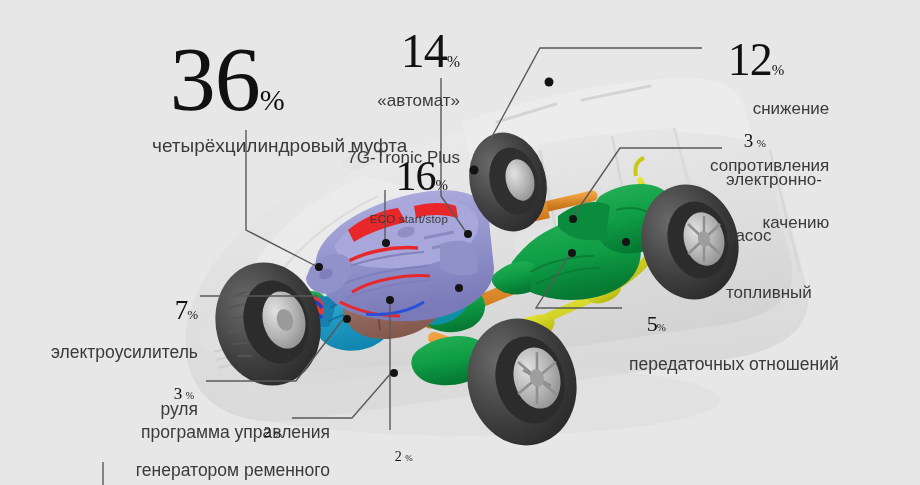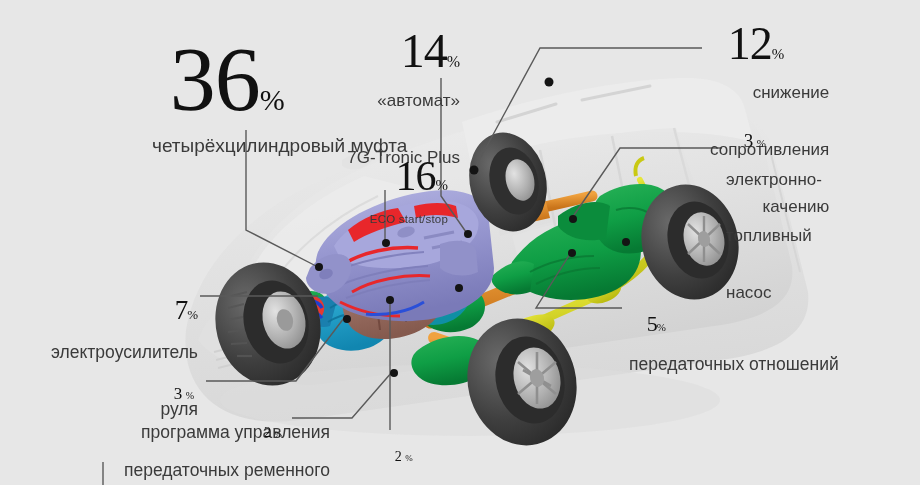--- a/index.html
+++ b/index.html
@@ -24,21 +24,21 @@
   #l36 .pct{font-size:30px;}
   #l36 .cap{font-size:19px;display:block;margin-top:-4px;}
 
   
   #l14{left:286px;top:10px;width:174px;text-align:right;}
   #l14 .num{font-size:48px;line-height:44px;}
   #l14 .pct{font-size:16px;}
   #l14 .cap{font-size:17px;display:block;}
 
   
-  #l12{left:710px;top:4px;text-align:left;}
+  #l12{left:710px;top:20px;text-align:left;}
   #l12 .num{font-size:46px;line-height:42px;}
   #l12 .pct{font-size:15px;}
   #l12 .cap{font-size:17px;display:block;text-align:right;}
 
   
   #l3b{left:726px;top:112px;text-align:left;}
   #l3b .num{font-size:19px;line-height:20px;}
   #l3b .pct{font-size:11px;}
   #l3b .cap{font-size:17px;display:block;}
 
@@ -413,22 +413,22 @@
   <div class="lbl" id="l12">
     <span class="num">12</span><span class="pct">%</span>
     <span class="cap">снижение</span>
     <span class="cap">сопротивления</span>
     <span class="cap">качению</span>
   </div>
 
   <div class="lbl" id="l3b">
     <span class="num">3</span> <span class="pct">%</span>
     <span class="cap">электронно-</span>
+    <span class="cap">насос</span>
     <span class="cap">топливный</span>
-    <span class="cap">насос</span>
   </div>
 
   <div class="lbl" id="l16">
     <span class="num">16</span><span class="pct">%</span>
     <span class="cap">ECO start/stop</span>
   </div>
 
   <div class="lbl" id="l7">
     <span class="num">7</span><span class="pct">%</span>
     <span class="cap">электроусилитель</span>
@@ -436,21 +436,21 @@
   </div>
 
   <div class="lbl" id="l3a">
     <span class="numrow"><span class="num">3</span> <span class="pct">%</span></span>
     <span class="cap">программа управления</span>
     <span class="cap">генератором</span>
   </div>
 
   <div class="lbl" id="l2a">
     <span class="numrow"><span class="num">2</span> <span class="pct">%</span></span>
-    <span class="cap">передаточных ременного</span>
+    <span class="cap">генератором ременного</span>
     
   </div>
 
   <div class="lbl" id="l2b">
     <span class="numrow"><span class="num">2</span> <span class="pct">%</span></span>
     <span class="cap">муфта и</span>
     
   </div>
 
   <div class="lbl" id="l5">

